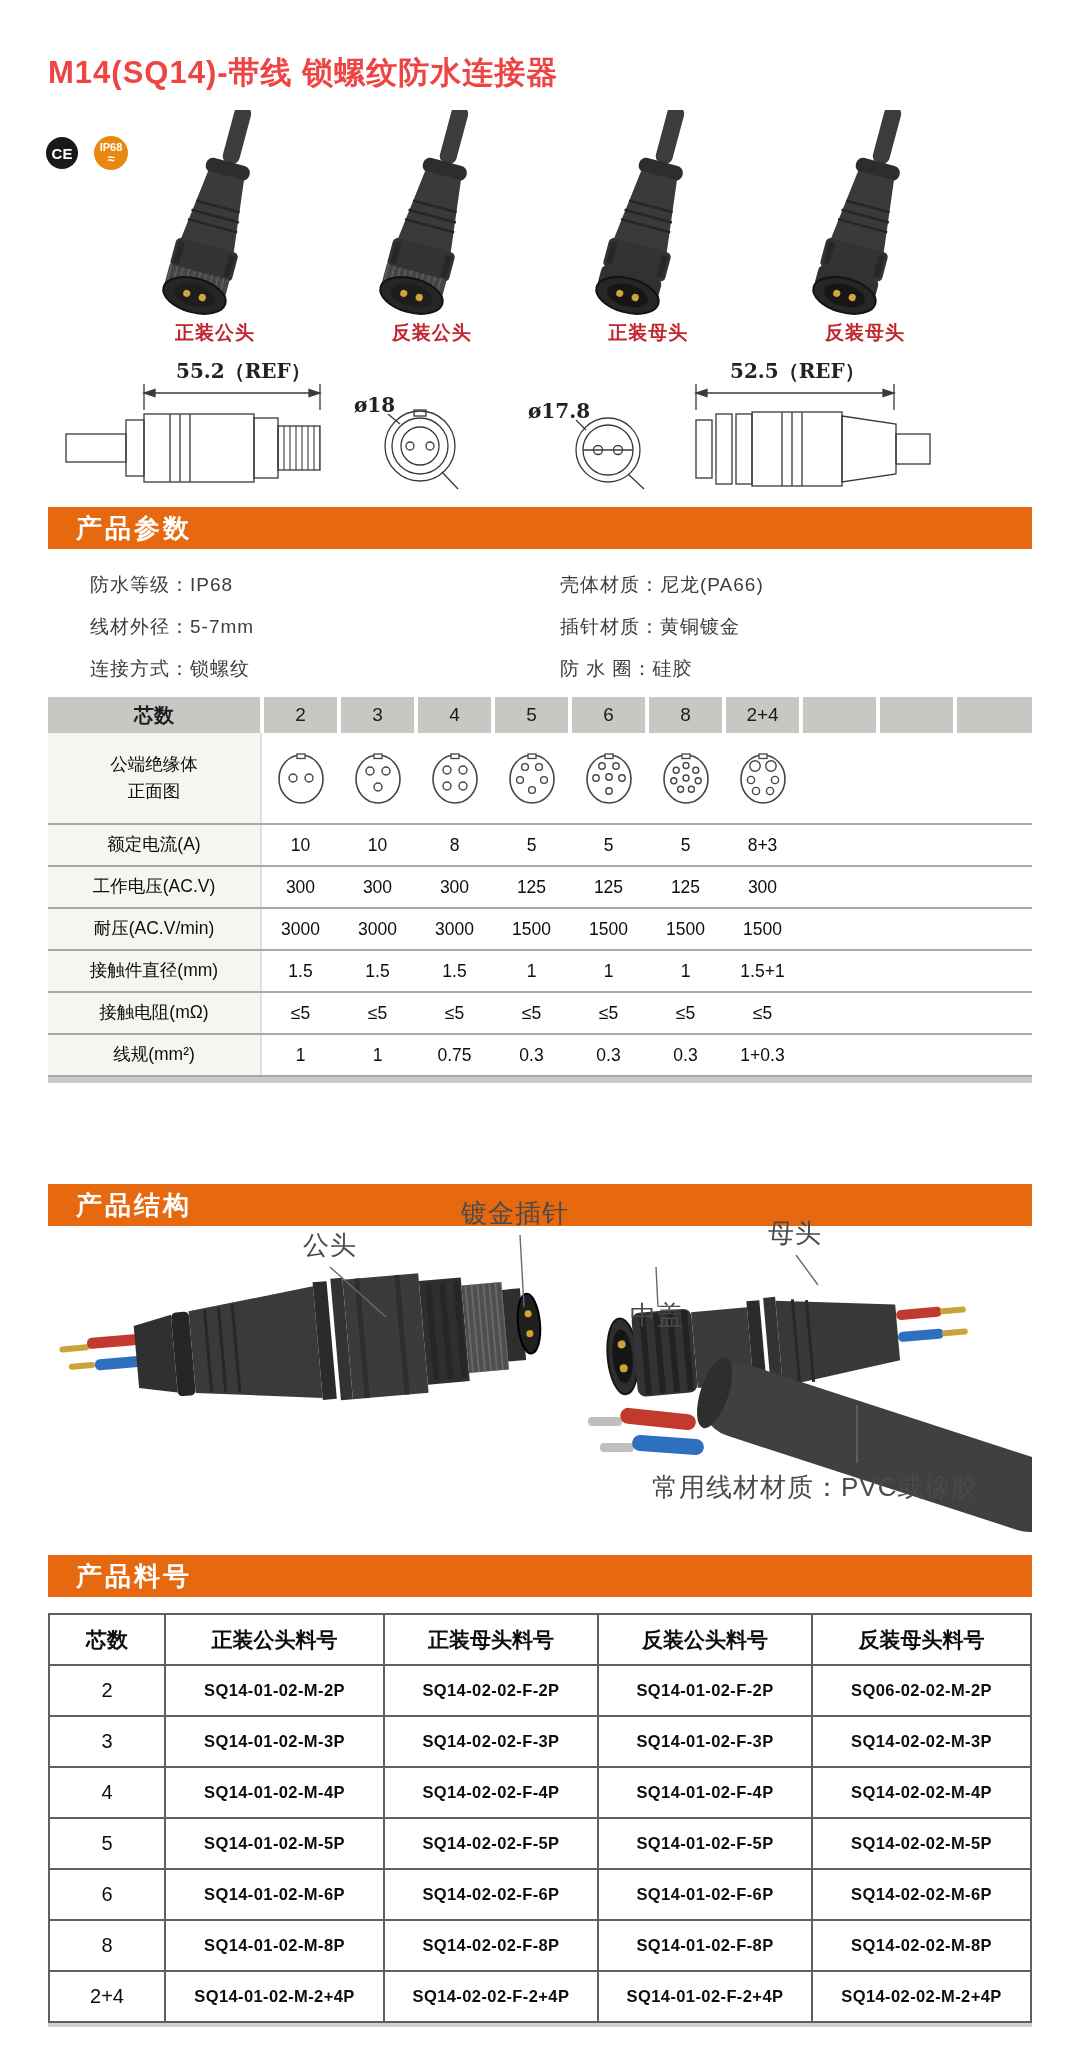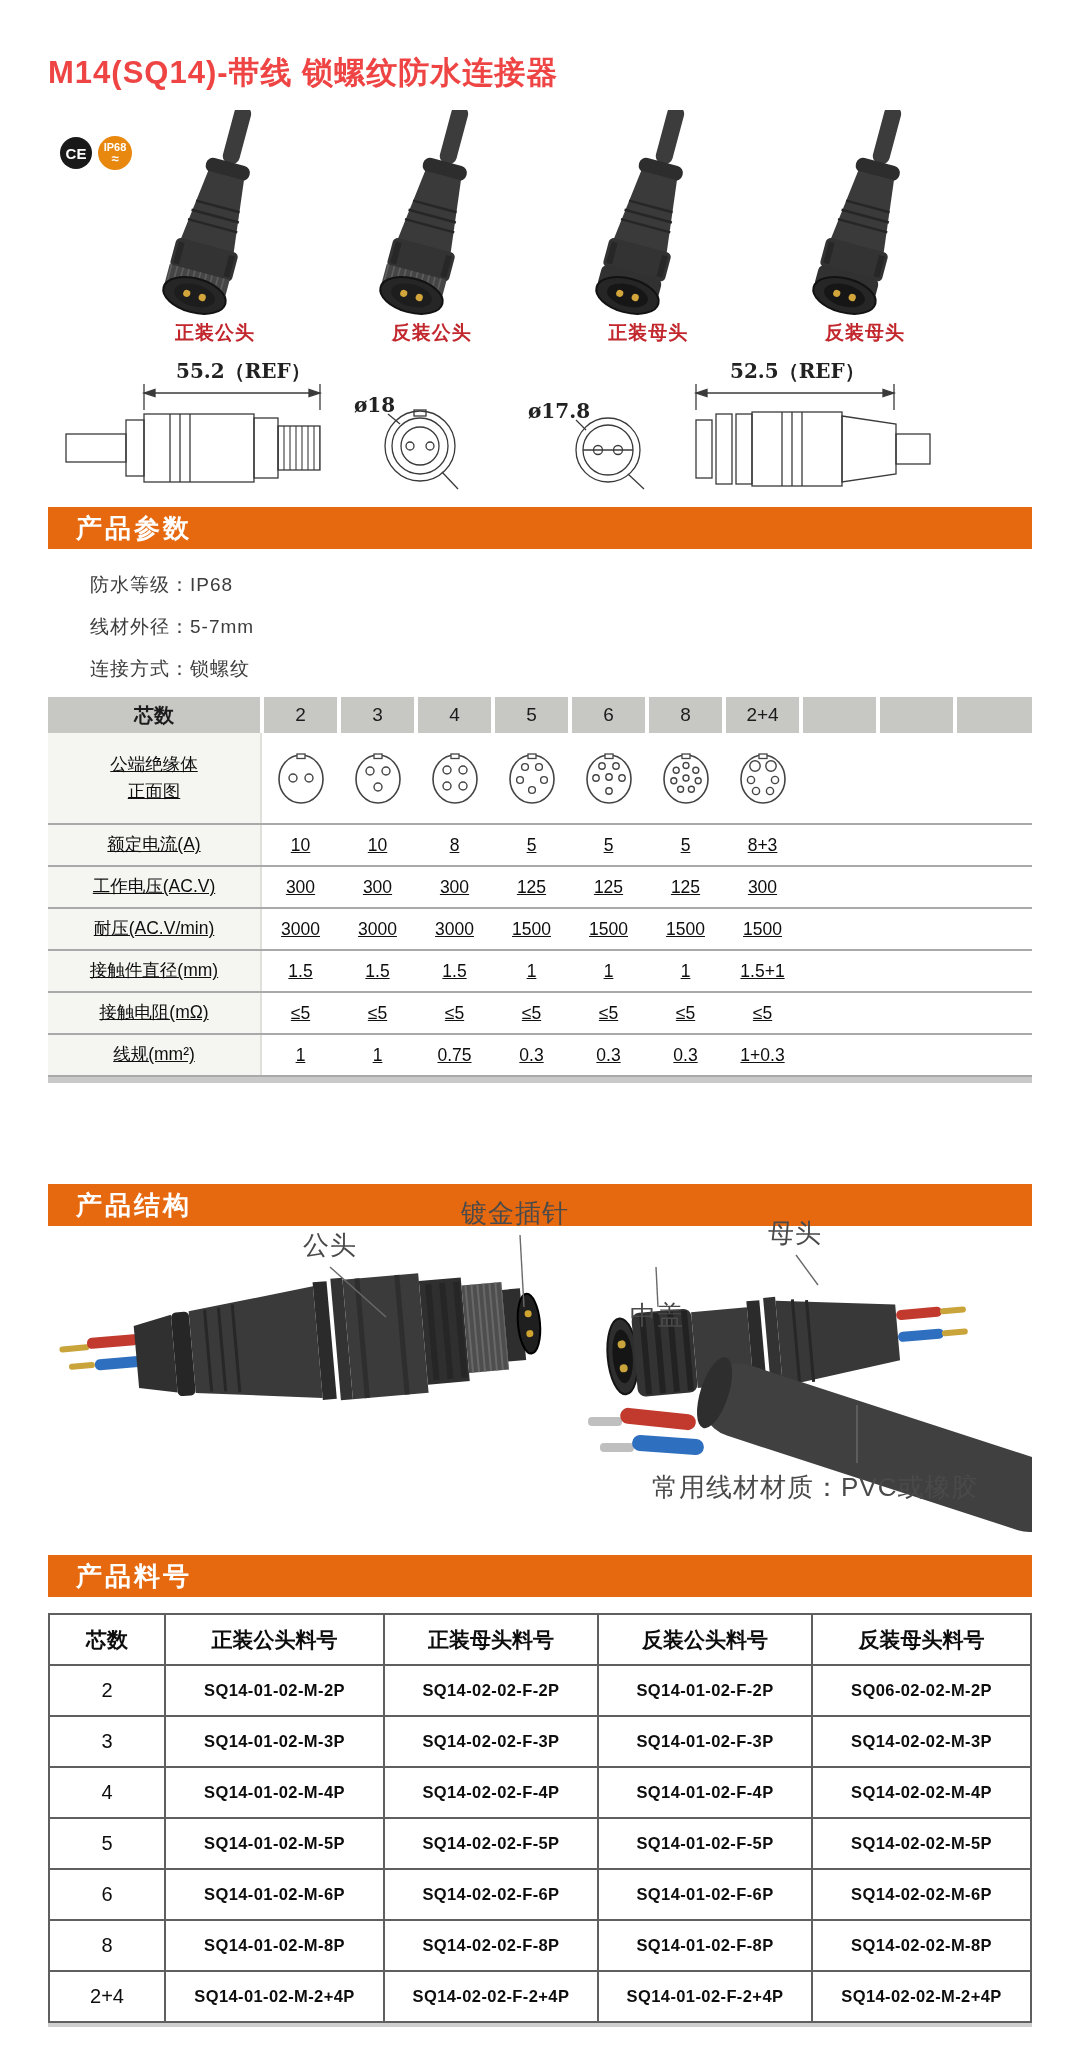--- a/index.html
+++ b/index.html
@@ -1,21 +1,21 @@
 <!DOCTYPE html>
 <html><head>
 <meta charset="utf-8">
 <style>
   html,body{margin:0;padding:0;background:#fff;}
   .page{position:relative;width:1080px;height:2066px;background:#fff;overflow:hidden;
         font-family:"Liberation Sans","DejaVu Sans",sans-serif;color:#111;}
 
   .title{position:absolute;left:48px;top:52px;font-size:31px;font-weight:bold;letter-spacing:1px;color:#ef4444;}
 
-  .badges{position:absolute;left:60px;top:136px;display:flex;gap:6px;align-items:center;justify-content:center;}
+  .badges{position:absolute;left:46px;top:136px;display:flex;gap:16px;align-items:center;justify-content:center;}
   .badge-ce{width:32px;height:32px;border-radius:50%;background:#191919;color:#fff;
             display:flex;align-items:center;justify-content:center;font-size:15px;font-weight:bold;}
   .badge-ip68{width:34px;height:34px;border-radius:50%;background:#e8880e;color:#fff;
               display:flex;flex-direction:column;align-items:center;justify-content:center;
               font-size:11px;font-weight:bold;line-height:1;}
   .badge-ip68 .waves{font-size:13px;margin-top:-1px;}
 
   .products{position:absolute;left:126px;top:110px;width:828px;display:flex;justify-content:space-between;}
   .product{width:178px;display:flex;flex-direction:column;align-items:center;}
   .product-label{margin-top:0px;font-size:19px;font-weight:600;color:#c1272d;letter-spacing:1px;}
@@ -34,21 +34,21 @@
   #params-right{left:560px;}
   .param-line{font-size:19px;color:#3d3d3d;height:42px;line-height:42px;letter-spacing:1px;}
 
   .spec{position:absolute;left:48px;top:697px;width:984px;}
   .srow{display:grid;grid-template-columns:214px repeat(10,1fr);}
   .shead{height:36px;}
   .hcell{background:#c7c7c4;margin:0 2px;display:flex;align-items:center;justify-content:center;
          font-size:19px;color:#1c1c1c;}
   .hcell.first{margin-left:0;font-size:20px;font-weight:bold;}
   .hcell.last{margin-right:0;}
-  .sbody .srow{border-bottom:2px solid #a9a9a9;text-decoration:underline;}
+  .sbody .srow{border-bottom:2px solid #a9a9a9;}
   .rlabel{background:#f5f5f1;border-right:2px solid #e0e0db;display:flex;flex-direction:column;
           align-items:center;justify-content:center;font-size:17.5px;line-height:1.55;color:#0e0e0e;}
   .vcell{display:flex;align-items:center;justify-content:center;font-size:17.5px;color:#0e0e0e;}
   .diagram-row{height:90px;}
   .data-row{height:40px;}
   .spec-bottom{height:6px;background:#c9c9c9;}
 
   .struct-svg{position:absolute;left:48px;top:1155px;}
   .struct-label{position:absolute;font-size:26px;color:#4a4a4a;letter-spacing:1px;}
   #lbl-male{left:303px;top:1228px;}
@@ -258,20 +258,25 @@
     <text class="dim-text" x="682" y="28">52.5（REF）</text>
   </svg>
 
   <div class="banner" id="banner-params">产品参数</div>
 
   <div class="param-col" id="params-left">
       <div class="param-line">防水等级：IP68</div>
       <div class="param-line">线材外径：5-7mm</div>
       <div class="param-line">连接方式：锁螺纹</div>
     </div>
+  <div class="param-col" id="params-right">
+      <div class="param-line">壳体材质：尼龙(PA66)</div>
+      <div class="param-line">插针材质：黄铜镀金</div>
+      <div class="param-line">防 水 圈：硅胶</div>
+    </div>
 
   <div class="spec">
     <div class="srow shead">
         <div class="hcell first">芯数</div>
         <div class="hcell">2</div>
         <div class="hcell">3</div>
         <div class="hcell">4</div>
         <div class="hcell">5</div>
         <div class="hcell">6</div>
         <div class="hcell">8</div>

